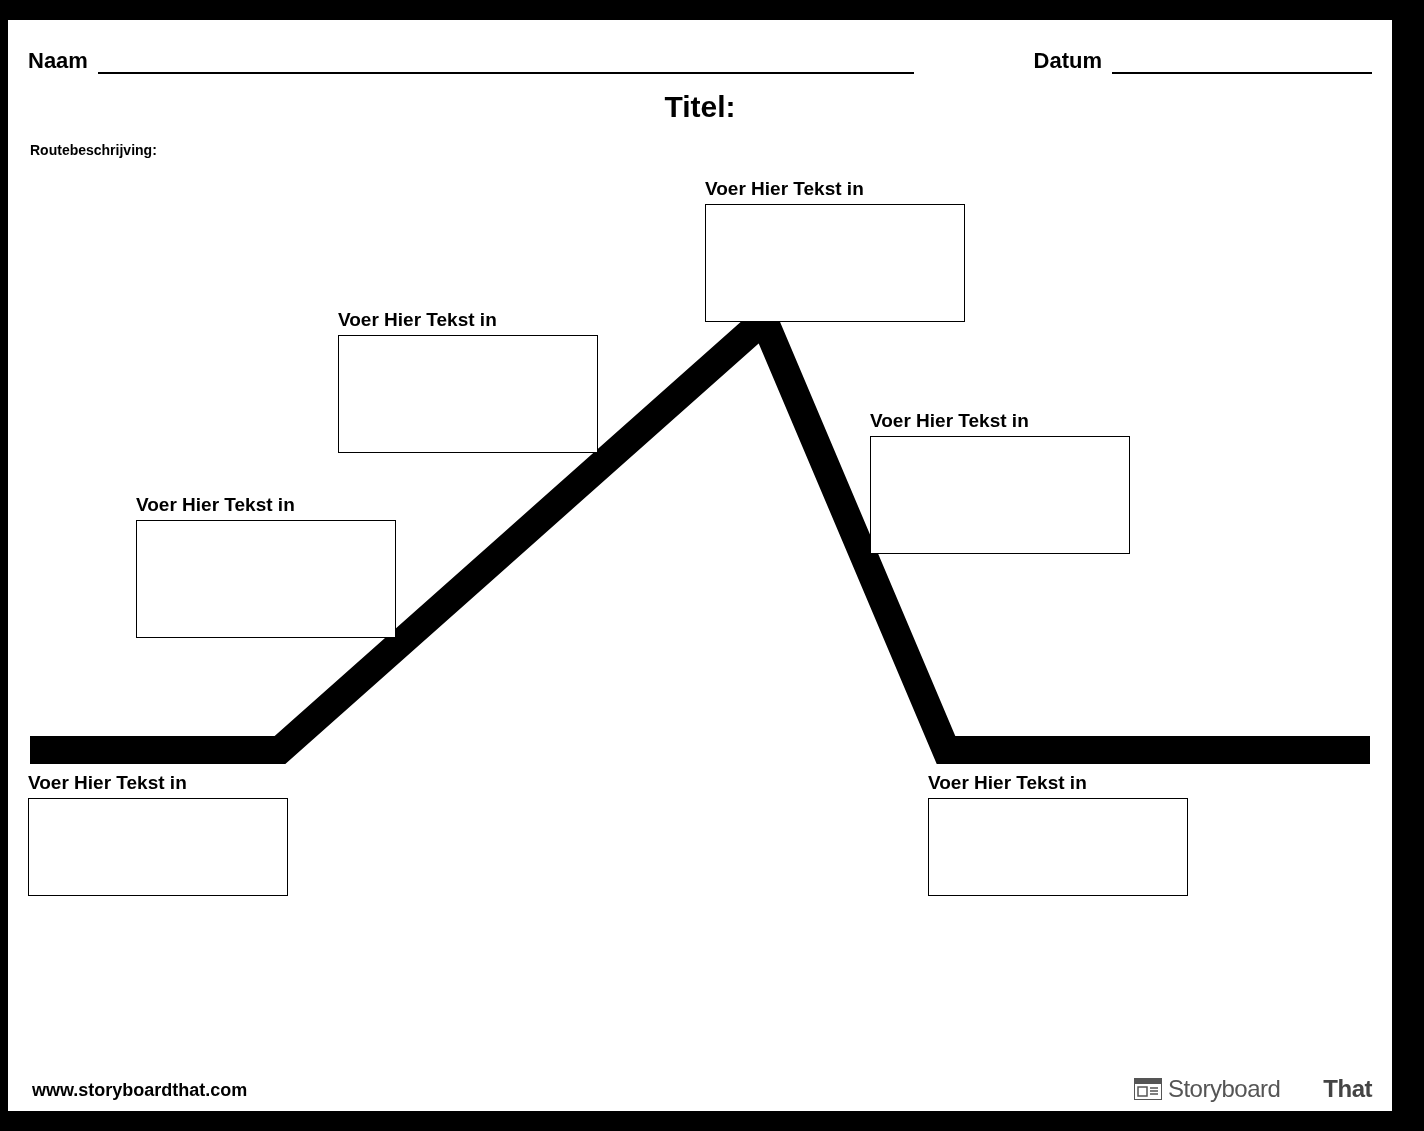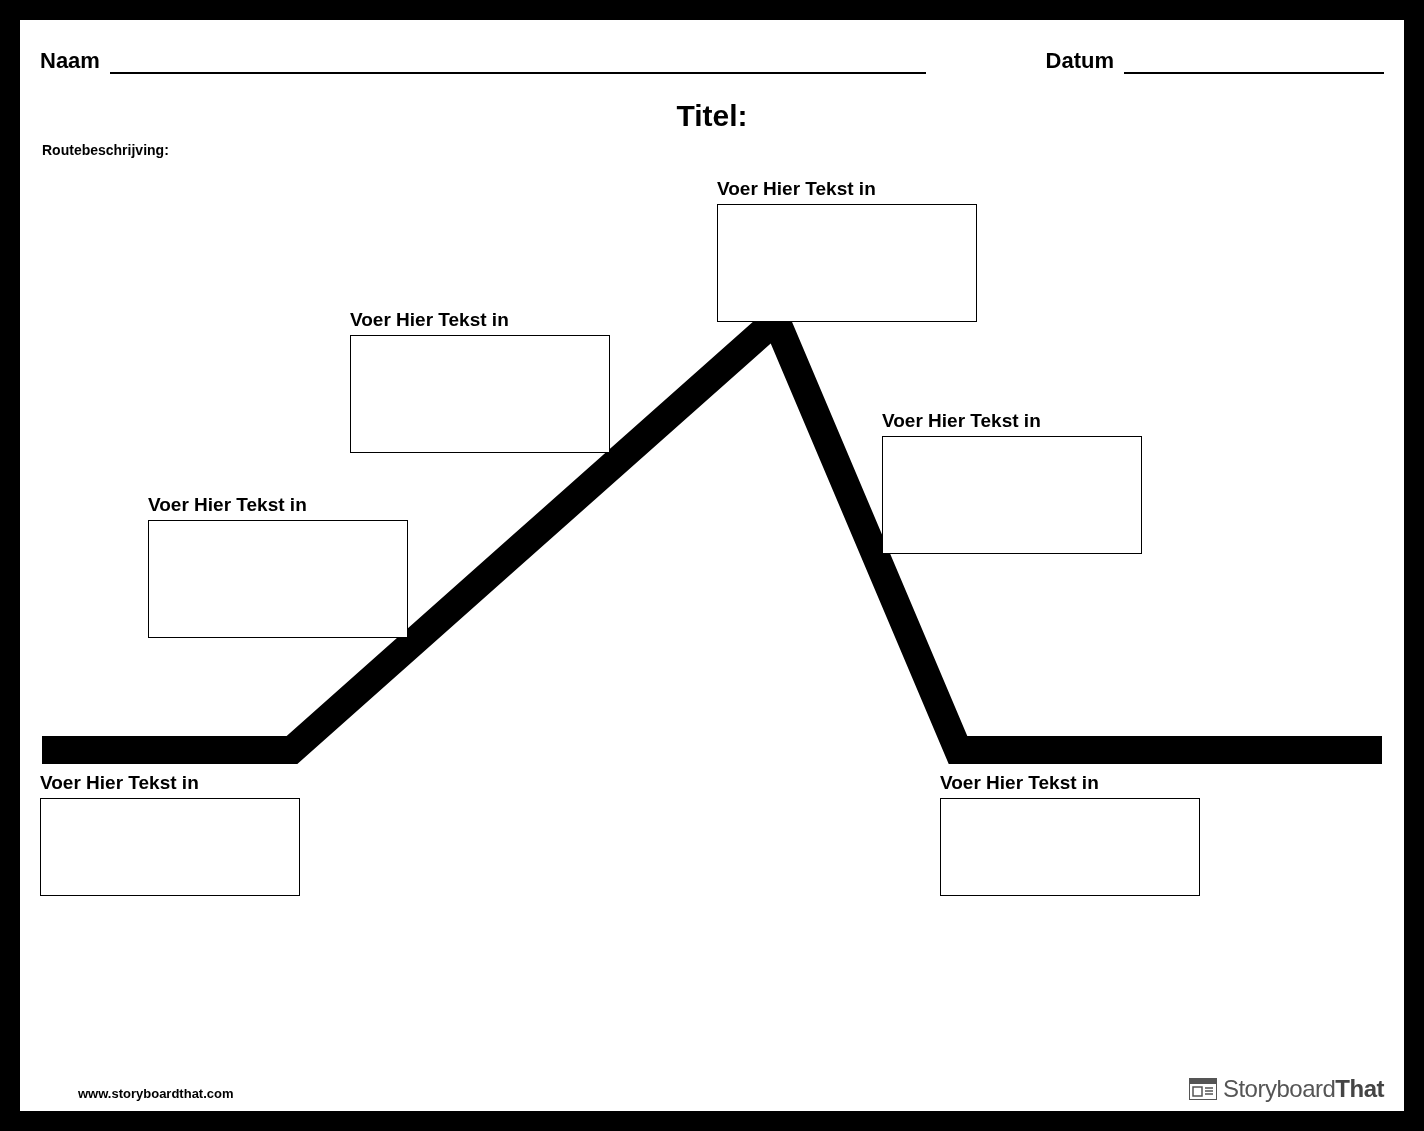--- a/index.html
+++ b/index.html
@@ -6,21 +6,21 @@
   body {
     background: #000;
     font-family: Arial, Helvetica, sans-serif;
     width: 1424px;
     height: 1131px;
     overflow: hidden;
   }
   .page {
     background: #fff;
     position: absolute;
-    left: 20px;
+    left: 8px;
     top: 20px;
     width: 1384px;
     height: 1091px;
   }
   .header-row {
     position: absolute;
     top: 28px;
     left: 20px;
     right: 20px;
     display: flex;
@@ -38,21 +38,20 @@
   .naam-line { flex: 1; margin-right: 120px; }
   .datum-line { width: 260px; }
   .title-row {
     position: absolute;
     top: 70px;
     left: 0;
     width: 100%;
     text-align: center;
     font-weight: bold;
     font-size: 30px;
-    margin-top: 9px;
   }
   .directions {
     position: absolute;
     top: 122px;
     left: 22px;
     font-weight: bold;
     font-size: 14px;
   }
   .diagram {
     position: absolute;
@@ -69,41 +68,41 @@
   .plotlabel {
     position: absolute;
     font-weight: bold;
     font-size: 19px;
     text-align: left;
   }
   .footer-url {
     position: absolute;
     bottom: 10px;
     left: 24px;
-    font-size: 13px;
+    font-size: 18px;
     font-weight: bold;
-    margin-left: 34px;
   }
   .brand {
     position: absolute;
     bottom: 8px;
     right: 20px;
     display: flex;
     align-items: center;
     gap: 6px;
   }
   .brand-text {
     font-size: 24px;
     font-weight: 300;
     color: #555;
     letter-spacing: -0.5px;
   }
   .brand-text strong {
     font-weight: 700;
     color: #444;
+    padding-left: 43px;
   }
   .brand-icon svg { display: block; }
 </style>
 </head>
 <body>
 
 <div class="page">
 
   <div class="header-row">
     <span class="field-label">Naam</span>

